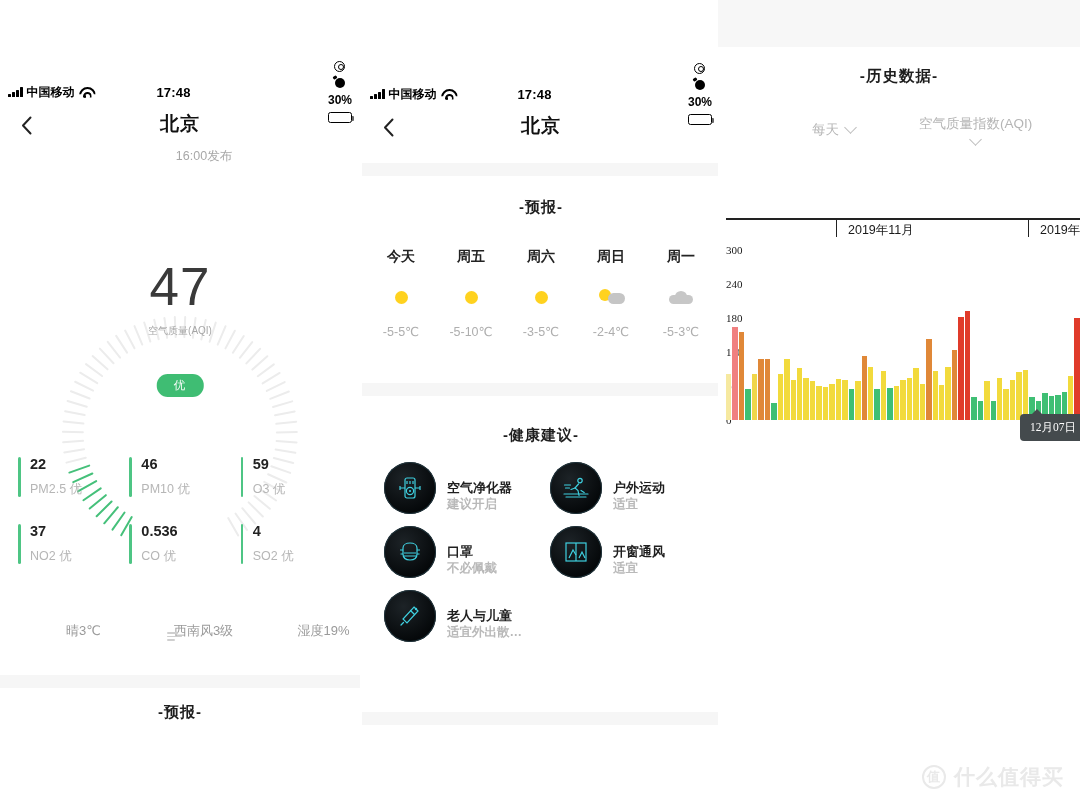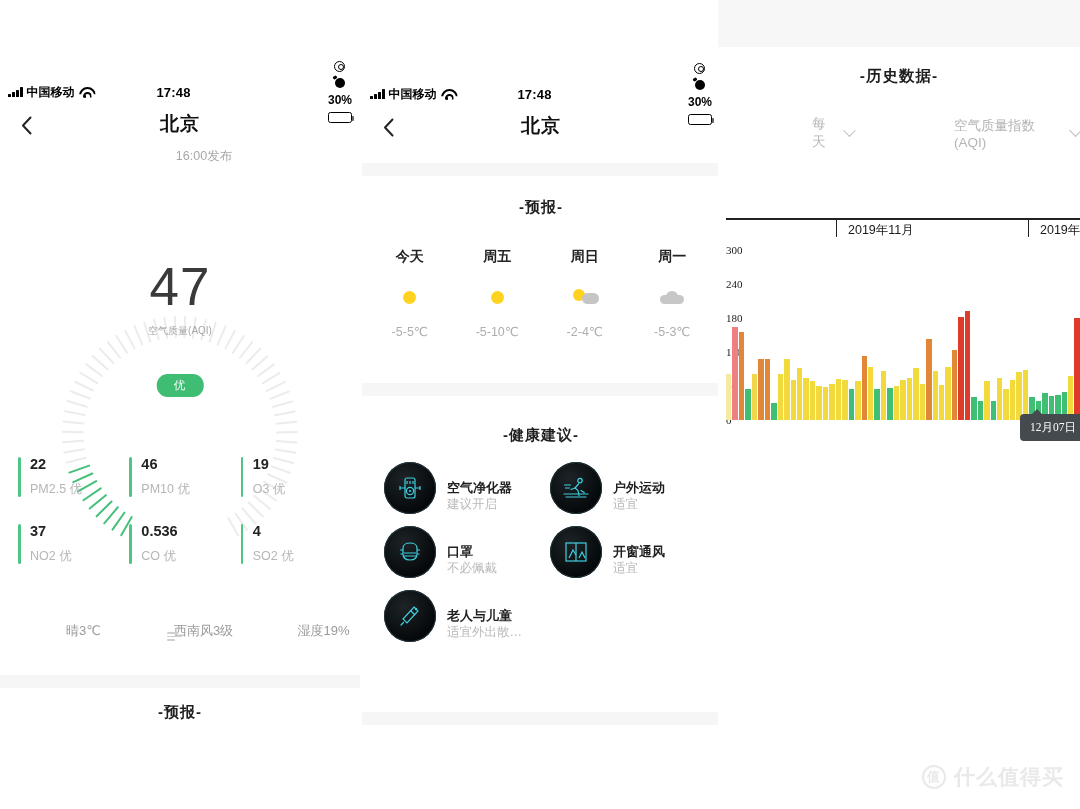--- a/index.html
+++ b/index.html
@@ -126,31 +126,31 @@
   
   .health { position:absolute; left:22px; right:14px; top:462px;
             display:grid; grid-template-columns:1fr 1fr; column-gap:10px; row-gap:12px; }
   .adv { display:flex; align-items:center; gap:11px; }
   .adv-ic { width:52px; height:52px; border-radius:50%;
             background:radial-gradient(circle at 38% 32%, #1d2327 0%, #05080a 72%);
             display:flex; align-items:center; justify-content:center; flex:0 0 52px;
             box-shadow: inset 0 0 0 1px #20343c; }
   .adv-ic svg { display:block; }
   .adv-t { font-size:13px; font-weight:700; color:#1f1f1f; line-height:1.35;margin-top:16px; }
-  .adv-s { font-size:12.5px; color:#b9b9b9; margin-top:0; }
+  .adv-s { font-size:12.5px; color:#b9b9b9; margin-top:0;font-weight:bold; }
 
   
   .hist-top-strip { position:absolute; left:0; right:0; top:0; height:47px; background:#f7f7f7; }
   .hist-title { position:absolute; left:0; right:0; top:66px; text-align:center;
                 font-size:15.5px; font-weight:700; color:#1d1d1d; letter-spacing:1px; }
   .hist-filters { position:absolute; left:0; right:0; top:115px;
                   display:flex; align-items:center; }
   .filter { display:flex; align-items:center; gap:7px; font-size:13.5px; color:#b5b5b5; cursor:pointer; }
   #filter-period { margin-left:94px; }
-  #filter-metric { margin-left:100px; }
+  #filter-metric { margin-left:64px;flex-direction:column; }
   .chev { width:9px; height:9px; border-right:1.4px solid #bdbdbd;
           border-bottom:1.4px solid #bdbdbd; transform:rotate(45deg); margin-top:-5px; }
 
   .chart-box { position:absolute; left:0; right:0; top:218px; height:225px; }
   .axis-top { position:absolute; left:8px; right:0; top:0; height:1.6px; background:#222; }
   .month-lbl { position:absolute; top:4px; font-size:12.5px; color:#1a1a1a;
                font-family:"Liberation Sans", sans-serif; white-space:nowrap; }
   .month-tick { position:absolute; top:2px; width:1.4px; height:17px; background:#222; }
   .ylabel { position:absolute; left:8px; font-size:11px; color:#1a1a1a;
             font-family:"Liberation Serif", serif; }
@@ -403,21 +403,21 @@
     <div class="poll-grid" id="pollutant-grid">
         <div class="poll">
           <div class="poll-v">22</div>
           <div class="poll-n">PM2.5 优</div>
         </div>
         <div class="poll">
           <div class="poll-v">46</div>
           <div class="poll-n">PM10 优</div>
         </div>
         <div class="poll">
-          <div class="poll-v">19</div>
+          <div class="poll-v">59</div>
           <div class="poll-n">O3 优</div>
         </div>
         <div class="poll">
           <div class="poll-v">37</div>
           <div class="poll-n">NO2 优</div>
         </div>
         <div class="poll">
           <div class="poll-v">0.536</div>
           <div class="poll-n">CO 优</div>
         </div>
@@ -489,20 +489,27 @@
             <span class="ic-sun"></span>
           </div>
           <div class="fc-temp">-5-5℃</div>
         </div>
         <div class="fc">
           <div class="fc-day">周五</div>
           <div class="fc-icon">
             <span class="ic-sun"></span>
           </div>
           <div class="fc-temp">-5-10℃</div>
+        </div>
+        <div class="fc">
+          <div class="fc-day">周六</div>
+          <div class="fc-icon">
+            <span class="ic-sun"></span>
+          </div>
+          <div class="fc-temp">-3-5℃</div>
         </div>
         <div class="fc">
           <div class="fc-day">周日</div>
           <div class="fc-icon">
             <span class="ic-partly">
               <span class="s"></span>
               <span class="c"></span>
             </span>
           </div>
           <div class="fc-temp">-2-4℃</div>

